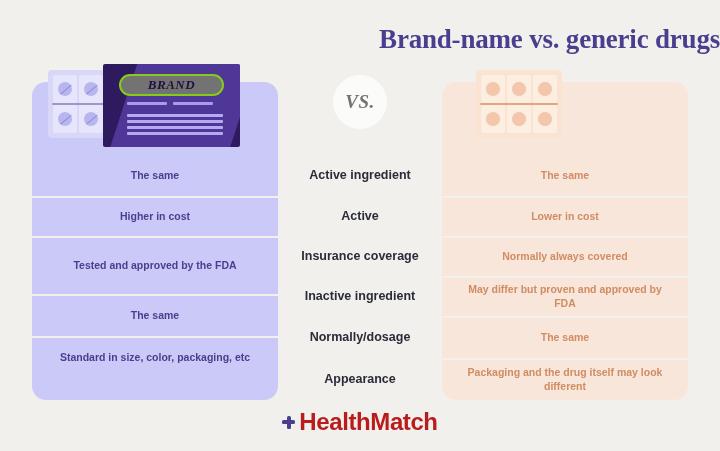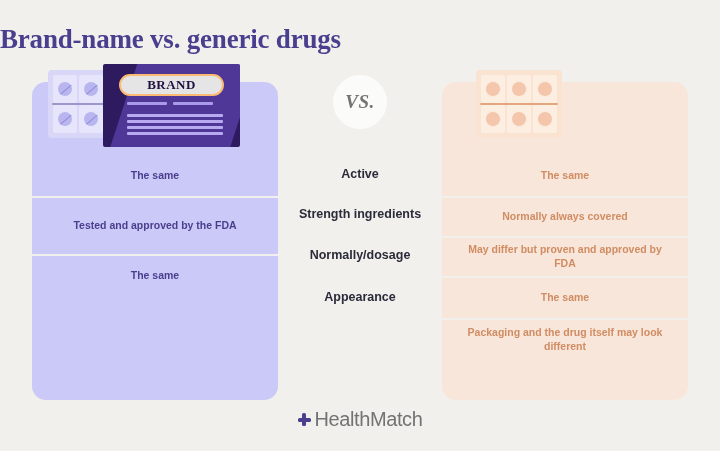--- a/index.html
+++ b/index.html
@@ -21,21 +21,21 @@
     left: 0; top: 0;
     width: 720px; height: 451px;
     background: #f1f0ec;
   }
 
   
   #title {
     position: absolute;
     left: 0; top: 24px;
     width: 720px;
-    text-align: left;
+    text-align: right;
     font-family: "Liberation Serif", serif;
     font-weight: bold;
     font-size: 27px;
     letter-spacing: -0.2px;
     color: #4a3f8f;
   }
 
   
   .panel {
     position: absolute;
@@ -202,24 +202,25 @@
     background: #fac79f;
     opacity: 0.6;
     transform: skewX(-14deg);
   }
 
   .brand-pill-label {
     position: absolute;
     left: 16px; top: 10px;
     width: 105px; height: 22px;
     border-radius: 11px;
-    border: 2px solid #fdba74;
-    background: #e5e5e5;
+    border: 2px solid #84cc16;
+    background: #737373;
     display: flex; align-items: center; justify-content: center;
     font-family: "Liberation Serif", serif;
+    font-style: italic;
     font-weight: bold;
     font-size: 13px;
     color: #1e1040;
     letter-spacing: 0.5px;
   }
   .generic-label {
     position: absolute;
     left: 14px; top: 8px;
     width: 104px;
     text-align: center;
@@ -265,38 +266,40 @@
   #logo-cross::before, #logo-cross::after {
     content: "";
     position: absolute;
     background: #4a3f8f;
     border-radius: 1.5px;
   }
   #logo-cross::before { left: 4.6px; top: 0;   width: 4px;  height: 13px; }
   #logo-cross::after  { left: 0;   top: 4.6px; width: 13px; height: 4px; }
   #logo-text {
     font-family: "Liberation Sans", sans-serif;
-    font-weight: normal;
-    font-size: 20px;
-    color: #737373;
+    font-weight: bold;
+    font-size: 24px;
+    color: #b91c1c;
     letter-spacing: -0.4px;
   }
 </style>
 </head>
 <body>
 
 <div id="infographic">
 
   <div id="title">Brand-name vs. generic drugs</div>
 
   <div id="panel-brand" class="panel">
     <div class="panel-rows">
       <div class="cell" style="height:42px">The same</div>
+      <div class="cell" style="height:40px">Higher in cost</div>
       <div class="cell" style="height:58px">Tested and approved by the FDA</div>
       <div class="cell" style="height:42px">The same</div>
+      <div class="cell" style="height:42px">Standard in size, color, packaging, etc</div>
     </div>
   </div>
 
   <div id="blister-brand" class="blister">
     <div class="blister-cellbox">
         <span class="pill"></span>
       </div>
     <div class="blister-cellbox">
         <span class="pill"></span>
       </div>
@@ -326,29 +329,32 @@
         <i></i>
         <i></i>
         <i></i>
         <i></i>
       </div>
   </div>
 
   <div id="vs-badge">VS.</div>
 
   <div id="center-col">
+    <div class="center-cell" style="height:42px">Active ingredient</div>
     <div class="center-cell" style="height:40px">Active</div>
-    <div class="center-cell" style="height:40px">Strength ingredients</div>
+    <div class="center-cell" style="height:40px">Insurance coverage</div>
+    <div class="center-cell" style="height:40px">Inactive ingredient</div>
     <div class="center-cell" style="height:42px">Normally/dosage</div>
     <div class="center-cell" style="height:42px">Appearance</div>
   </div>
 
   <div id="panel-generic" class="panel">
     <div class="panel-rows">
       <div class="cell" style="height:42px">The same</div>
+      <div class="cell" style="height:40px">Lower in cost</div>
       <div class="cell" style="height:40px">Normally always covered</div>
       <div class="cell" style="height:40px">May differ but proven and approved by FDA</div>
       <div class="cell" style="height:42px">The same</div>
       <div class="cell" style="height:42px">Packaging and the drug itself may look different</div>
     </div>
   </div>
 
   <div id="blister-generic" class="blister">
     <div class="blister-cellbox">
         <span class="pill"></span>

